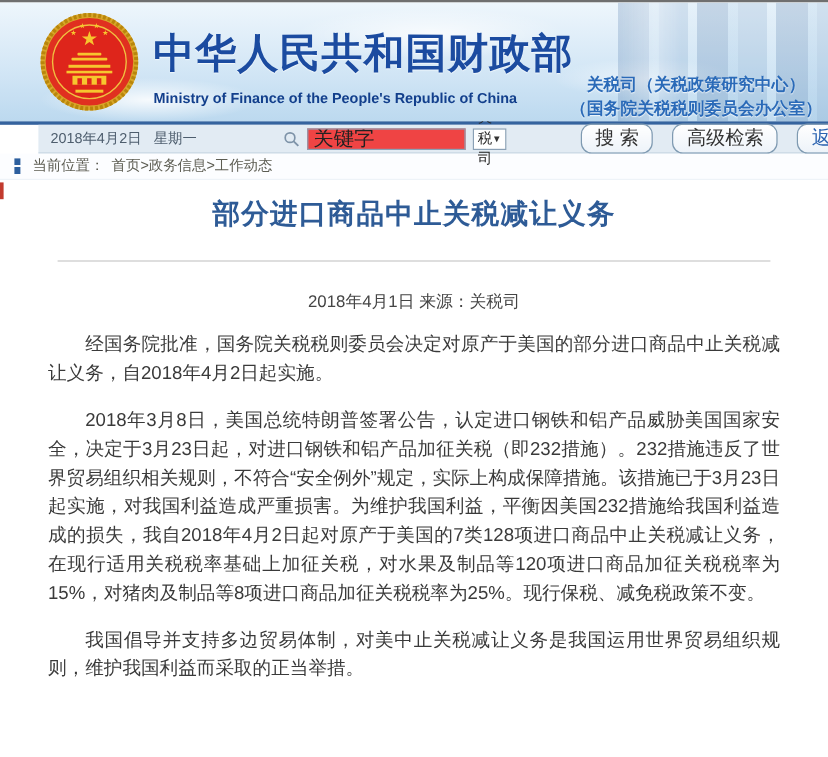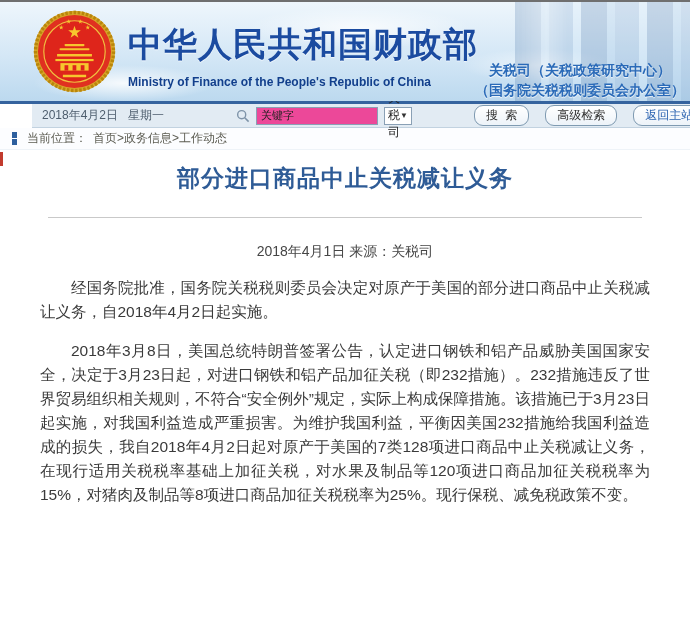--- a/index.html
+++ b/index.html
@@ -29,30 +29,30 @@
       font-size:14px; line-height:20px; white-space:nowrap;
       text-shadow:0 1px 1px rgba(255,255,255,.85); }
 
   
   .topline { height:3px; }
   .toolbar { height:24px; background:#e2ebf3; border-bottom:1px solid #c2d2e0;
       display:flex; align-items:center; padding:0 10px; font-size:12px; color:#4d5d6d;margin-left:32px; }
   .tb-date { width:150px; white-space:nowrap; }
   .tb-date span { margin-right:10px; }
   .magnifier { width:14px; height:14px; margin:0 6px 0 62px; flex:0 0 auto; }
-  .search-input { width:122px; height:18px; border:1px solid #8aa0b5; background:#ec4899;
-      font-size:11px; padding:1px 4px; color:#222; font-family:inherit; }
+  .search-input { width:132px; height:18px; border:1px solid #8aa0b5; background:#ef4444;
+      font-size:17px; padding:1px 4px; color:#222; font-family:inherit; }
   .scope { width:52px; height:18px; margin-left:6px; border:1px solid #8aa0b5; background:#fff;
       display:flex; align-items:center; justify-content:space-between; padding:0 3px;
       font-size:12px; color:#222; cursor:default; }
   .scope .caret { font-size:8px; color:#333; }
   .tb-btns { display:flex; margin-left:46px; }
   .btn { border:1px solid #7f9ab1; border-radius:9px; background:linear-gradient(#ffffff,#edf3f9);
-      padding:1px 11px; font-size:12px; color:#333; margin-left:16px; white-space:nowrap;
-      font-family:Liberation Mono, monospace; cursor:pointer; }
+      padding:1px 11px; font-size:16px; color:#333; margin-left:16px; white-space:nowrap;
+      font-family:Liberation Sans, sans-serif; cursor:pointer; }
   .btn-home { color:#2a62b0; }
 
   
   .crumb { height:22px; background:#fcfdff; border-bottom:1px solid #eef3f8;
       display:flex; align-items:center; padding:0 12px; font-size:12px; color:#5c5c52; }
   .crumb-icon { width:5px; height:13px; margin-right:10px;
       background:linear-gradient(#2d5f9e 0 45%, rgba(0,0,0,0) 45% 55%, #2d5f9e 55% 100%); }
   .crumb .path { margin-left:6px; }
 
   
@@ -148,16 +148,17 @@
       <div>部分进口商品中止关税减让义务</div>
     </h1>
 
     <hr class="rule">
 
     <div class="meta">2018年4月1日 来源：关税司</div>
 
     <div class="body">
       <p>经国务院批准，国务院关税税则委员会决定对原产于美国的部分进口商品中止关税减让义务，自2018年4月2日起实施。</p>
       <p>2018年3月8日，美国总统特朗普签署公告，认定进口钢铁和铝产品威胁美国国家安全，决定于3月23日起，对进口钢铁和铝产品加征关税（即232措施）。232措施违反了世界贸易组织相关规则，不符合“安全例外”规定，实际上构成保障措施。该措施已于3月23日起实施，对我国利益造成严重损害。为维护我国利益，平衡因美国232措施给我国利益造成的损失，我自2018年4月2日起对原产于美国的7类128项进口商品中止关税减让义务，在现行适用关税税率基础上加征关税，对水果及制品等120项进口商品加征关税税率为15%，对猪肉及制品等8项进口商品加征关税税率为25%。现行保税、减免税政策不变。</p>
+      <p>我国倡导并支持多边贸易体制，对美中止关税减让义务是我国运用世界贸易组织规则，维护我国利益而采取的正当举措。</p>
     </div>
   </main>
 
 </div>
 
 </body></html>

